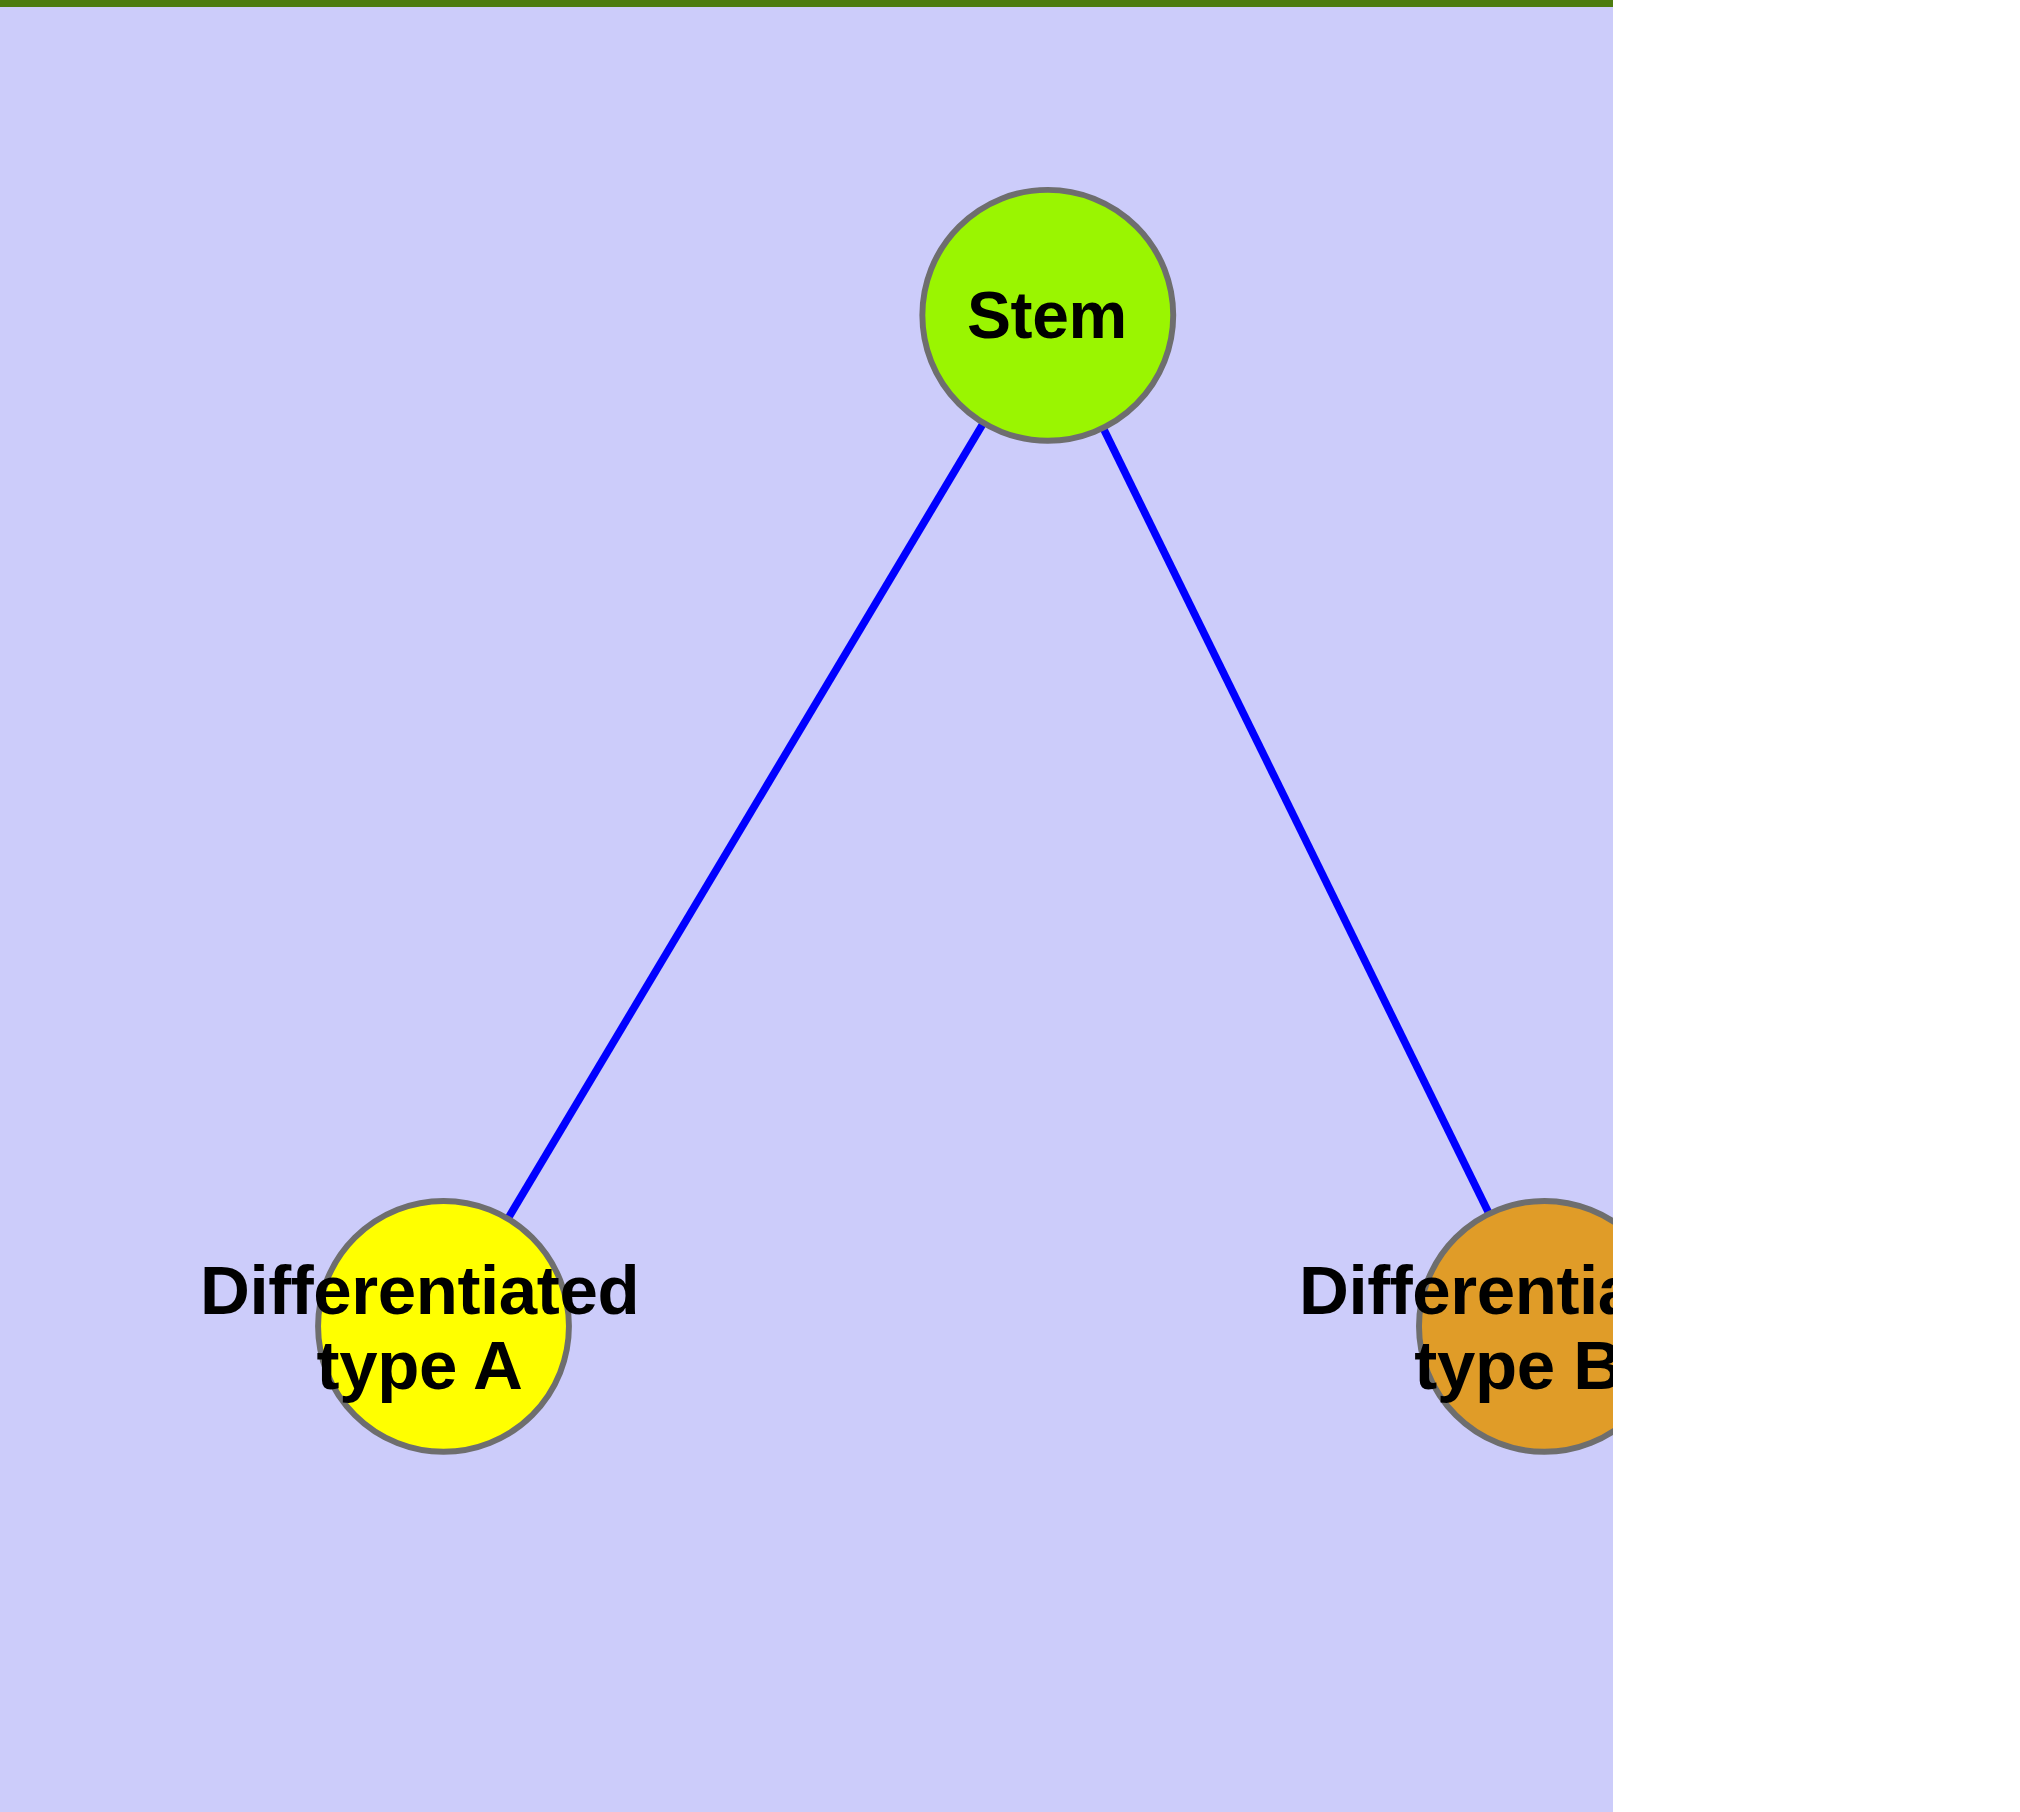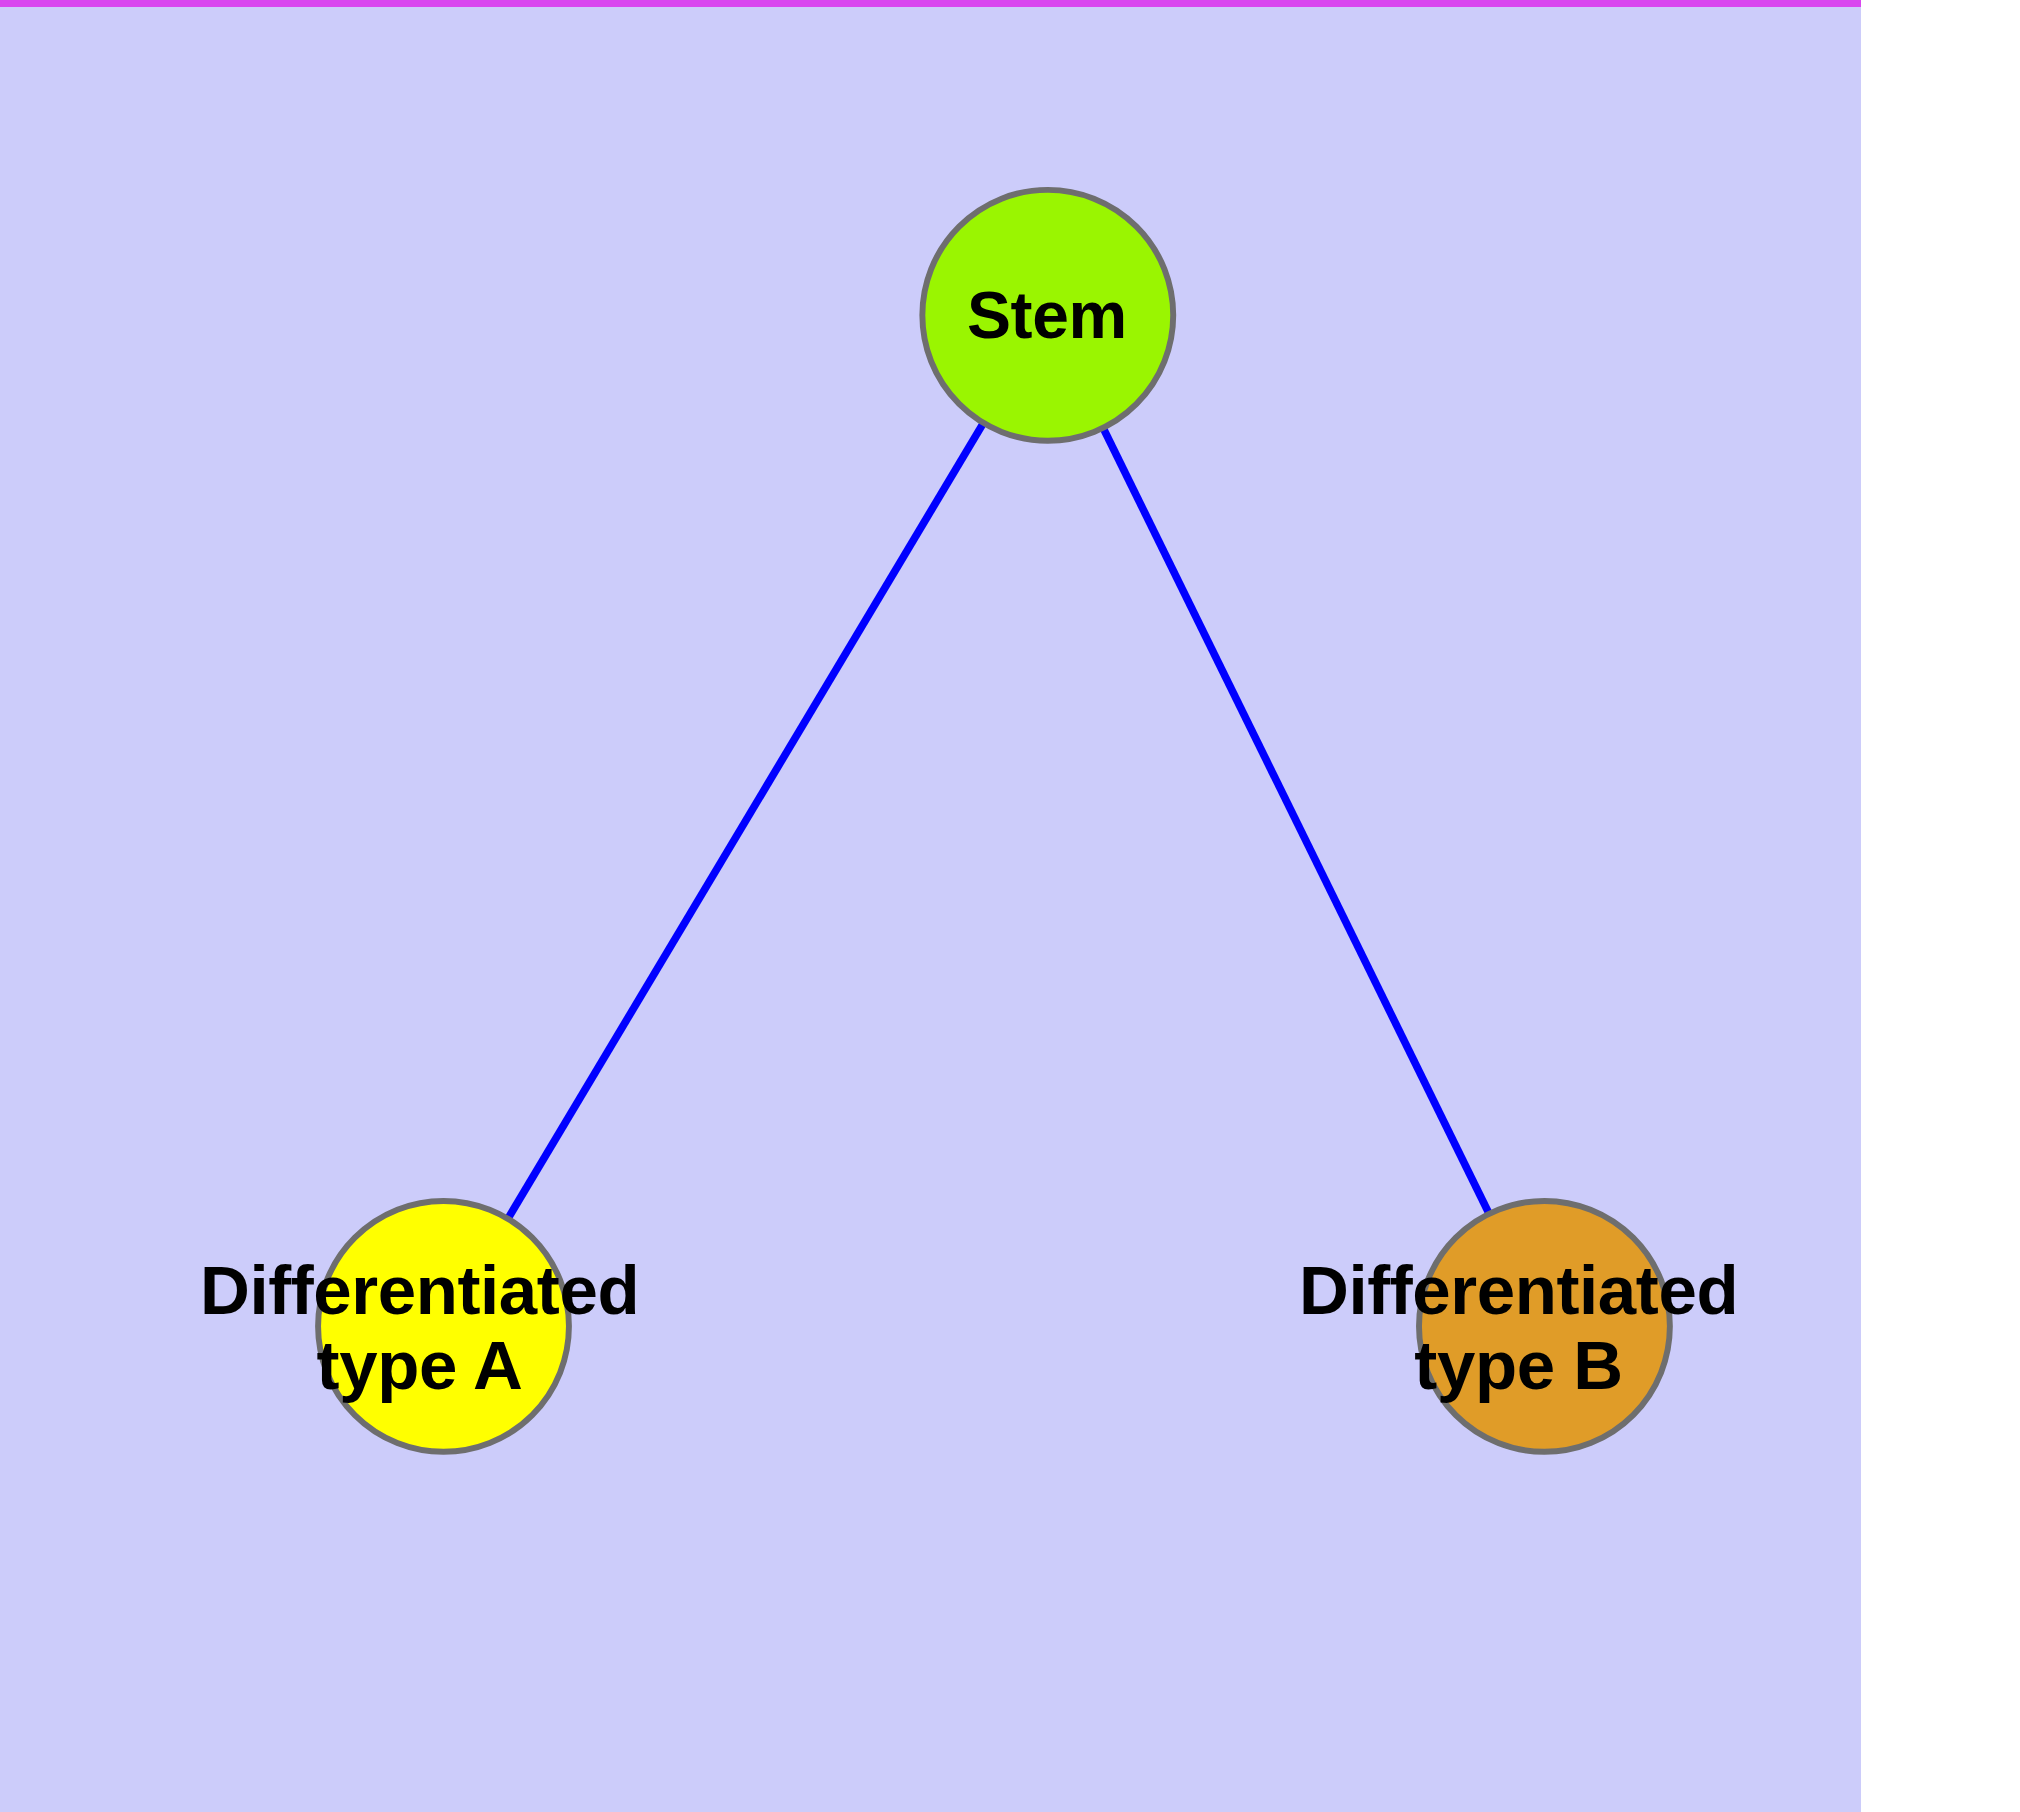--- a/index.html
+++ b/index.html
@@ -2,23 +2,23 @@
 <html style="font-size:13.6px"><head>
 <meta charset="utf-8">
 <style>
   html, body {
     margin: 0;
     padding: 0;
     background: #ffffff;
   }
   #canvas {
     position: relative;
-    width: 1861px;
+    width: 1613px;
     height: 1812px;
-    background: #d946ef;
+    background: #4d7c0f;
     overflow: hidden;
     font-family: "Liberation Sans", sans-serif;
   }
   #graph-bg {
     position: absolute;
     left: 0;
     top: 6.8px;
     width: 2021px;
     height: 1805px;
     background: #ccccfa;

